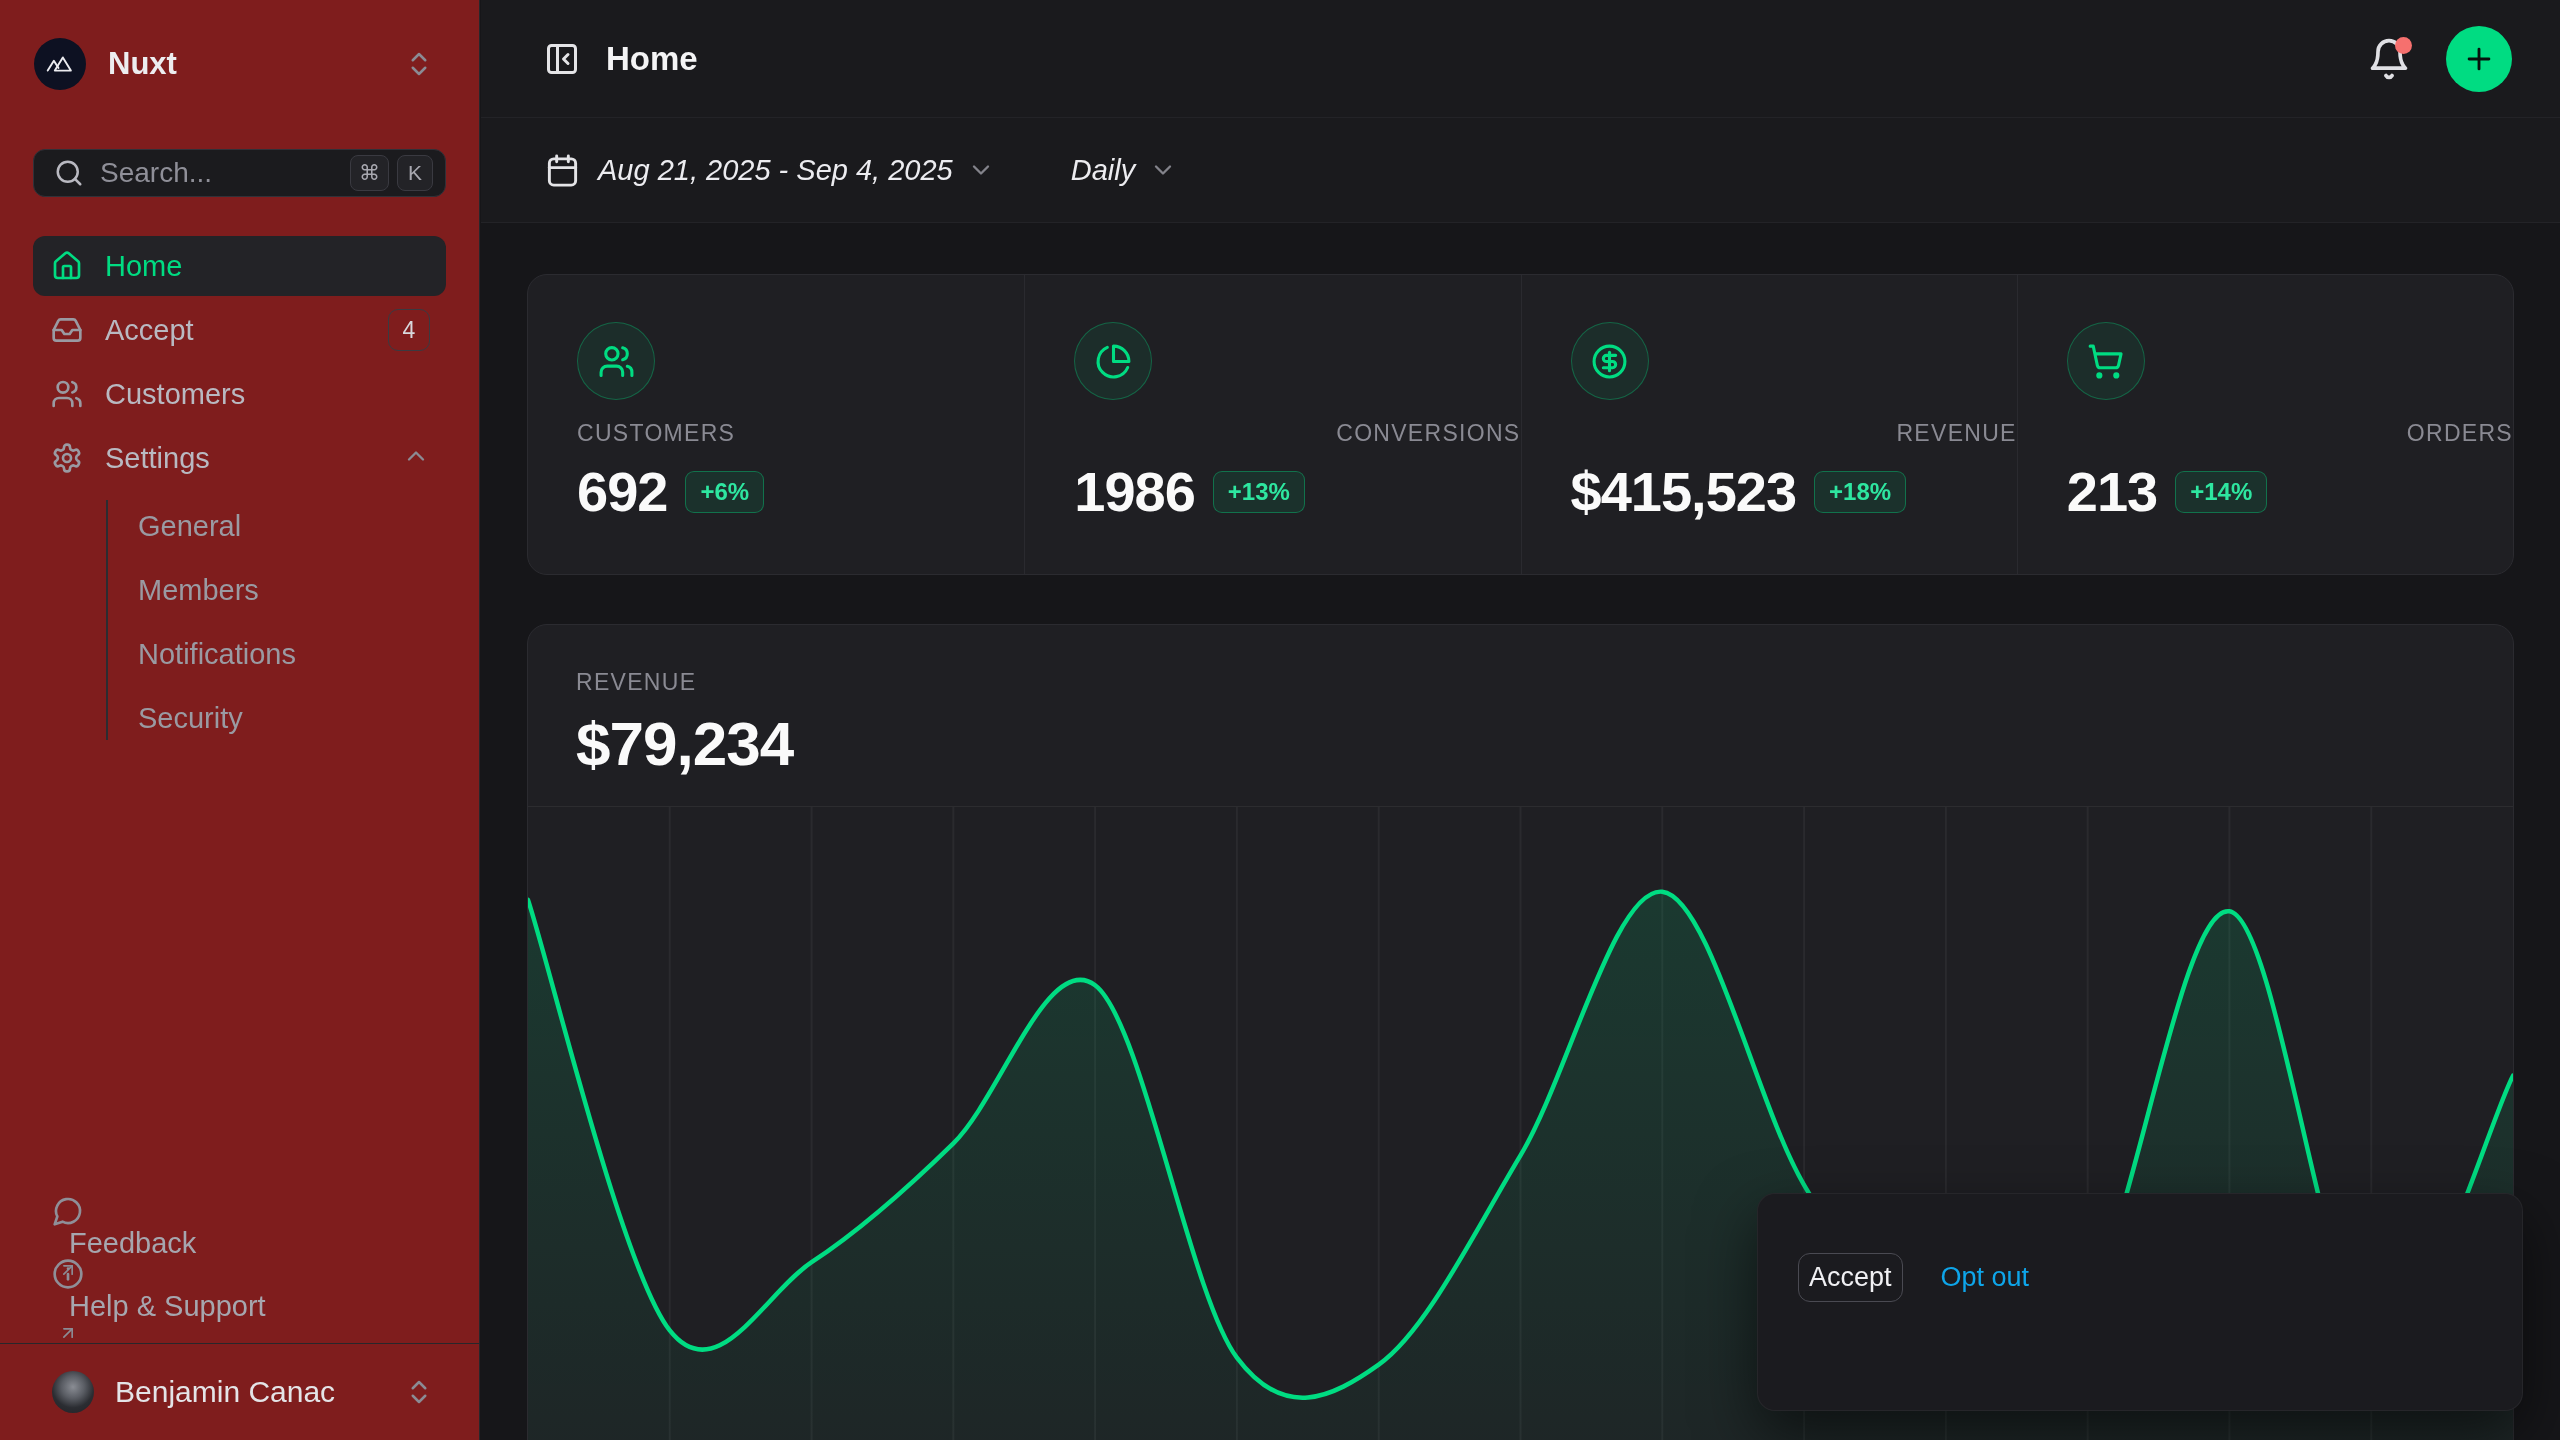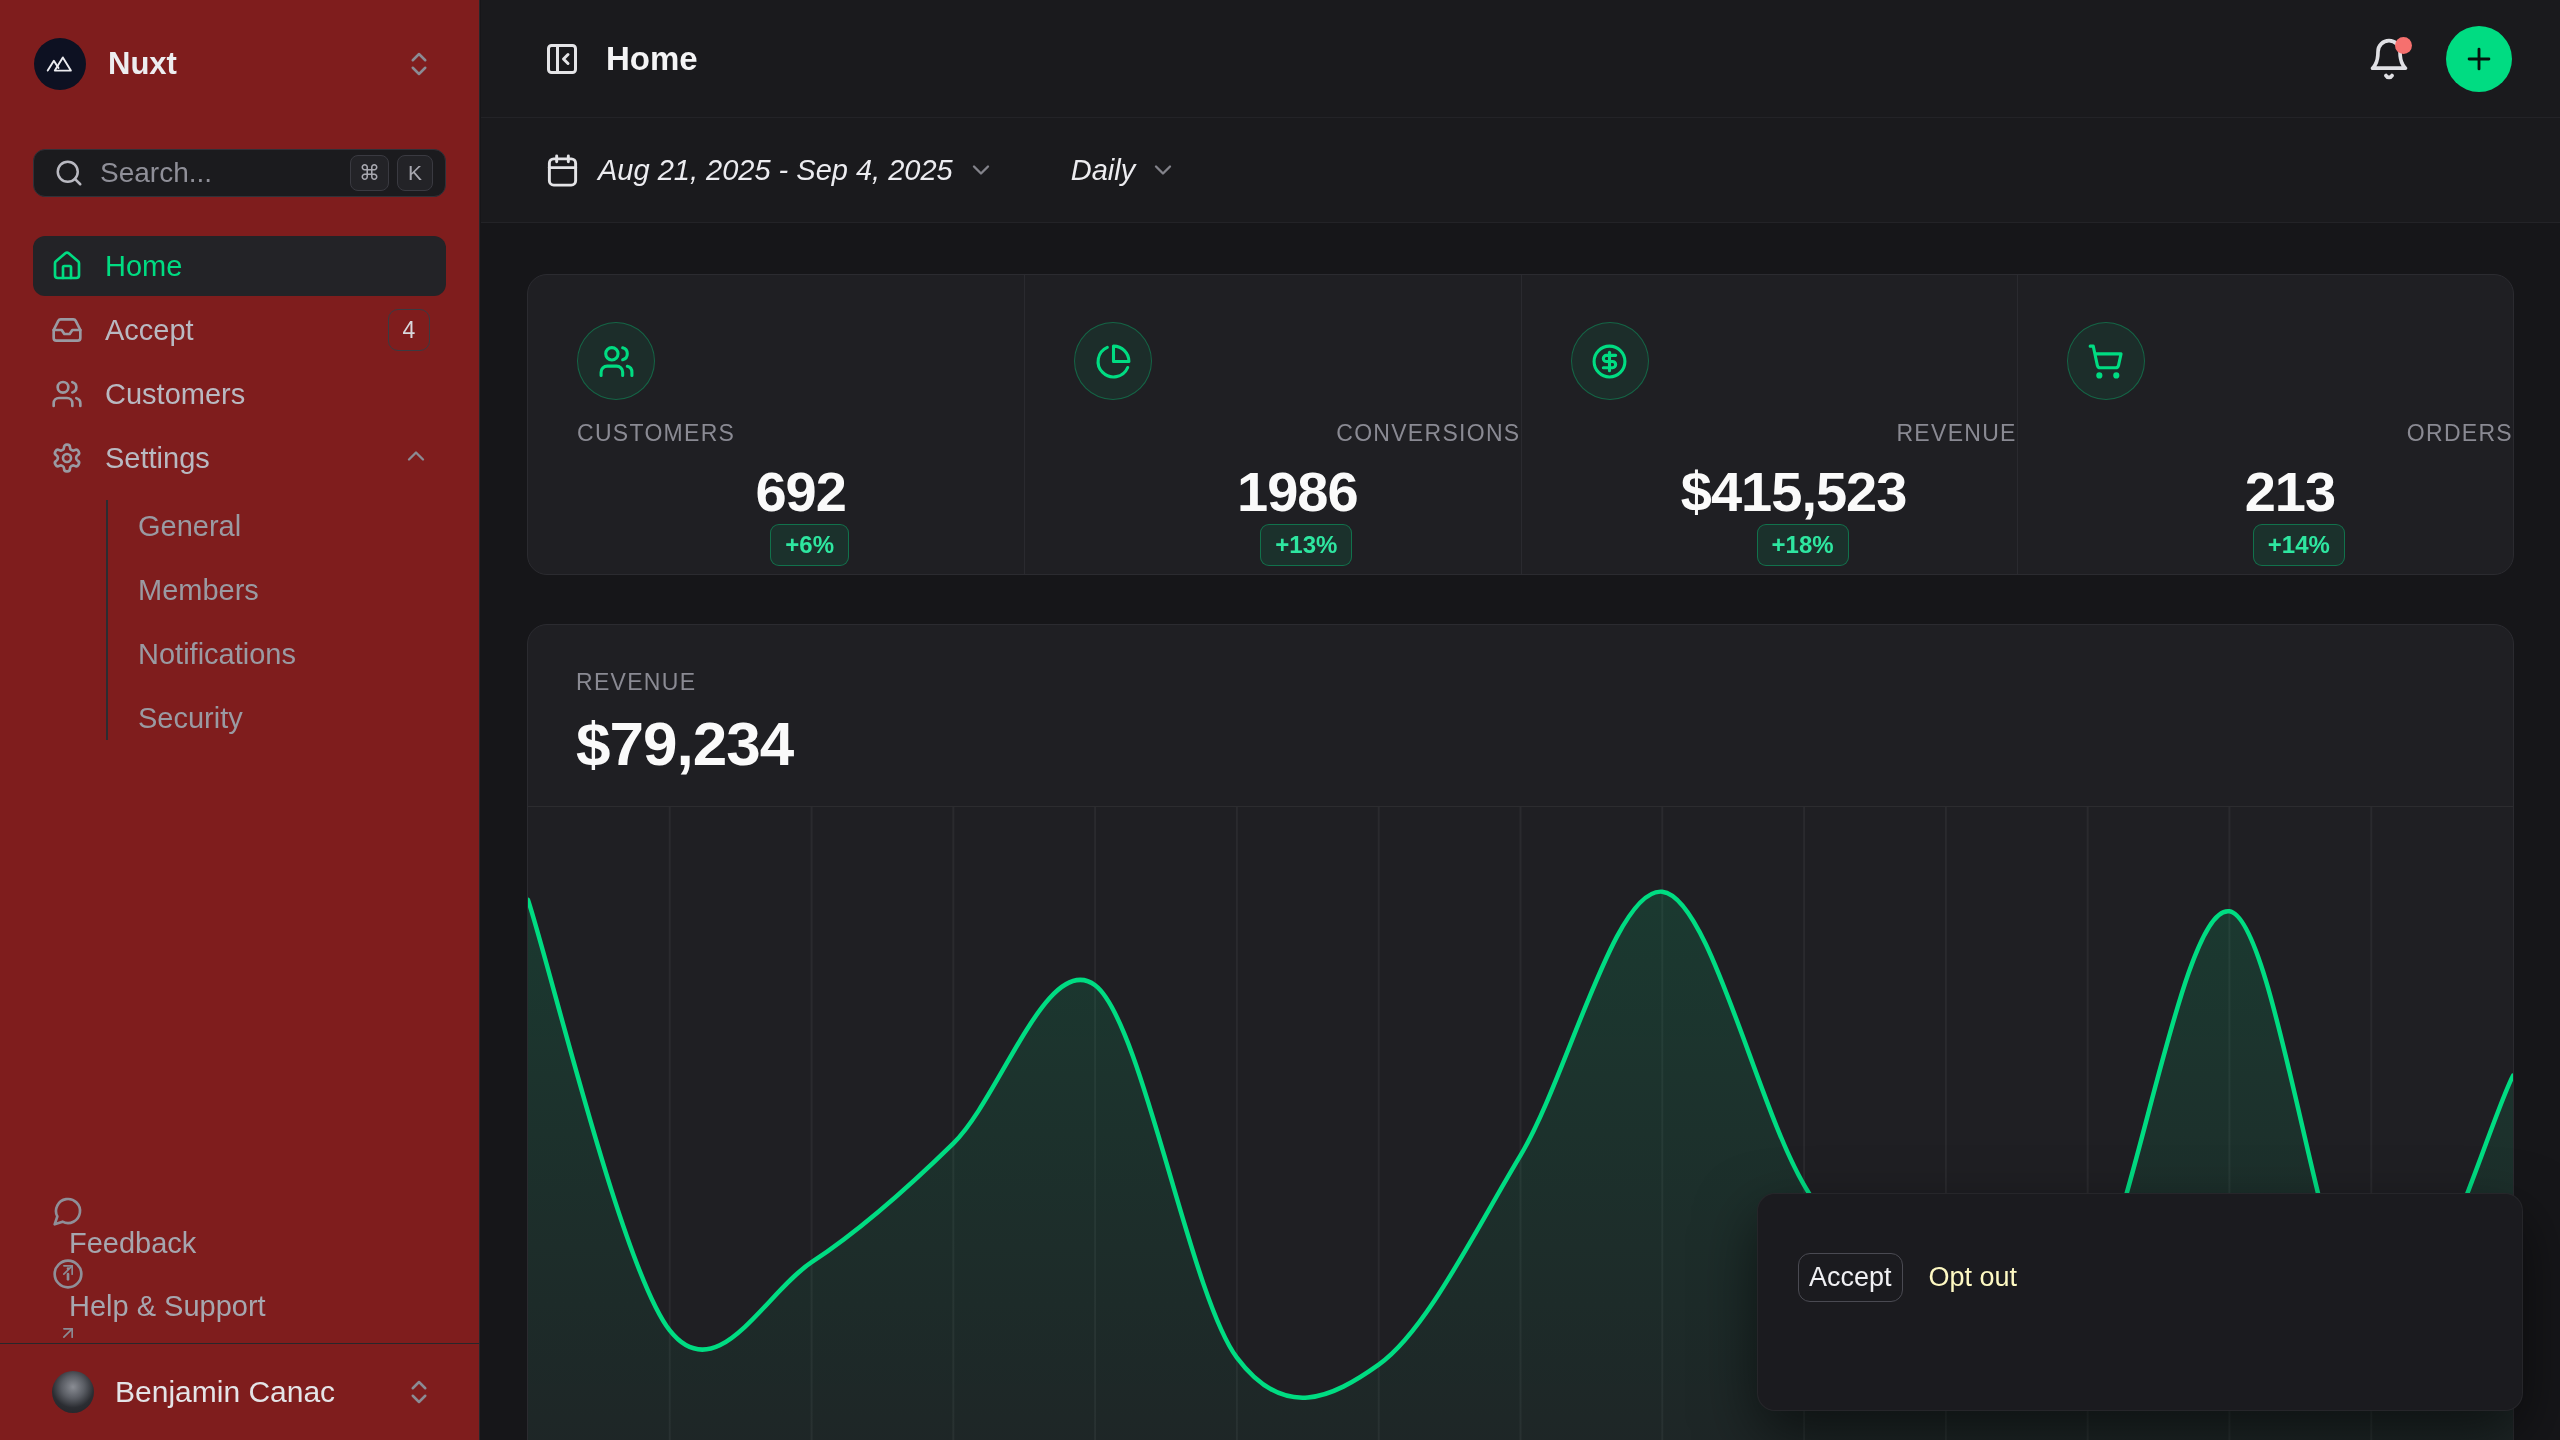--- a/index.html
+++ b/index.html
@@ -61,40 +61,40 @@
 
   .content { padding:51px 46px 0; }
   .card { background:#1f1f23; border:1px solid #2b2b30; border-radius:20px; }
   .stats-card { height:301px; display:grid; grid-template-columns:repeat(4,1fr); overflow:hidden; }
   .stat { padding:47px 0 0 49px; }
   .stat + .stat { border-left:1px solid #2a2a2f;text-align:right; }
   .stat-ic { width:78px; height:78px; border-radius:50%; background:rgba(0,220,130,0.08);
     border:1.5px solid rgba(0,220,130,0.32); display:flex; align-items:center; justify-content:center; color:#00dc82; }
   .stat-ic svg { width:37px; height:37px; }
   .stat-lbl { margin-top:20px; font-size:23px; letter-spacing:1.3px; color:#8a8a93; font-weight:500; }
-  .stat-val-row { margin-top:12px; display:flex; align-items:center;flex-direction:column; }
+  .stat-val-row { margin-top:12px; display:flex; align-items:center; }
   .stat-val { font-size:56px; font-weight:700; color:#fafafa; letter-spacing:-1px; }
   .delta-badge { margin-left:18px; padding:6px 14px; border-radius:9px; background:rgba(0,220,130,0.10);
     border:1.5px solid rgba(0,220,130,0.38); color:#2ee6a0; font-size:24px; font-weight:600; }
 
   .rev-card { position:relative; margin-top:49px; height:860px; overflow:hidden; }
   .rev-head { padding:44px 48px 0; }
   .rev-lbl { font-size:23px; letter-spacing:1.3px; color:#8a8a93; font-weight:500; }
   .rev-val { margin-top:12px; font-size:62px; font-weight:700; color:#fafafa; letter-spacing:-1px; }
   .plot { position:absolute; left:0; right:0; top:181px; bottom:0; border-top:1px solid rgba(255,255,255,0.06); }
   .plot svg { display:block; width:100%; height:100%; }
 
   
   .cookie { position:absolute; left:1757px; top:1193px; width:766px; height:218px; z-index:10;
     background:#1b1b1f; border:1px solid rgba(255,255,255,0.05); border-radius:18px;
     box-shadow:0 24px 60px rgba(0,0,0,0.55); padding:36px 40px; }
   .cookie-msg { font-size:30px; line-height:41px; color:#ededf0; }
   .cookie-actions { margin-top:23px; display:flex; align-items:center; }
   .accept-btn { padding:8px 10px; border:1.5px solid #4a4a52; border-radius:12px; font-size:27px; color:#f0f0f3; background:transparent; }
-  .optout-btn { margin-left:26px; font-size:27px; color:#fef9c3; background:transparent; border:none; }
+  .optout-btn { margin-left:38px; font-size:27px; color:#0ea5e9; background:transparent; border:none; }
 
   svg.lucide { fill:none; stroke:currentColor; stroke-width:2; stroke-linecap:round; stroke-linejoin:round; }
 </style>
 </head>
 <body>
 
 <div class="app">
 
   <aside class="sidebar">
 

